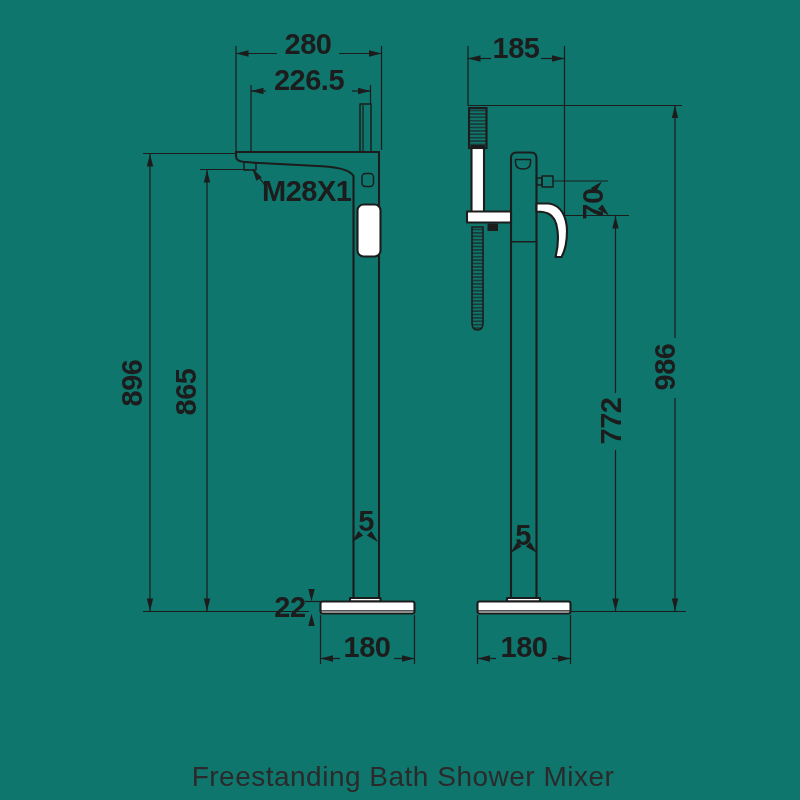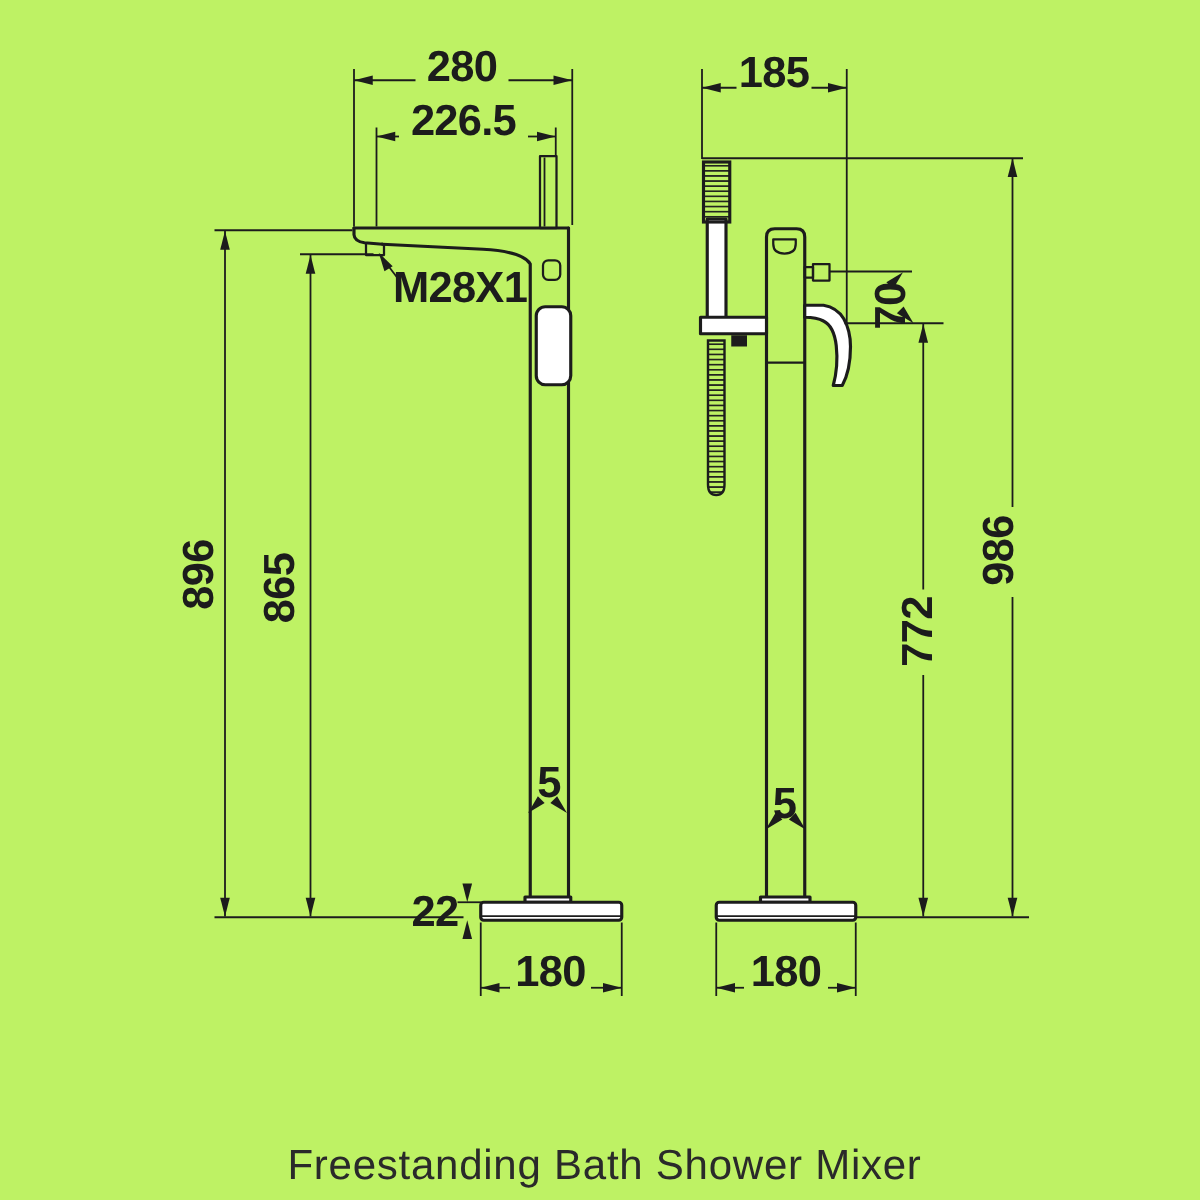--- a/index.html
+++ b/index.html
@@ -1,16 +1,16 @@
 <!DOCTYPE html>
 <html><head>
 <meta charset="utf-8">
 <style>
   html,body{margin:0;padding:0;background:#ffffff;}
-  .stage{width:800px;height:800px;position:relative;background:#bef264;overflow:hidden;
+  .stage{width:800px;height:800px;position:relative;background:#0f766e;overflow:hidden;
          font-family:"Liberation Sans", sans-serif;}
   svg{display:block;}
   .outline{fill:none;stroke:#1c1c1c;stroke-width:2.1;stroke-linecap:round;stroke-linejoin:round;}
   .outline-fill{fill:#ffffff;stroke:#1c1c1c;stroke-width:2.1;stroke-linejoin:round;}
   .thin{fill:none;stroke:#1c1c1c;stroke-width:1.5;stroke-linecap:round;stroke-linejoin:round;}
   .dim{fill:none;stroke:#1c1c1c;stroke-width:1.2;stroke-linecap:butt;}
   .arrow{fill:#1c1c1c;stroke:none;}
   .inkfill{fill:#1c1c1c;stroke:none;}
   text.dimlabel{font-family:"Liberation Sans", sans-serif;font-size:29px;font-weight:700;
        fill:#1c1c1c;letter-spacing:-0.5px;}

